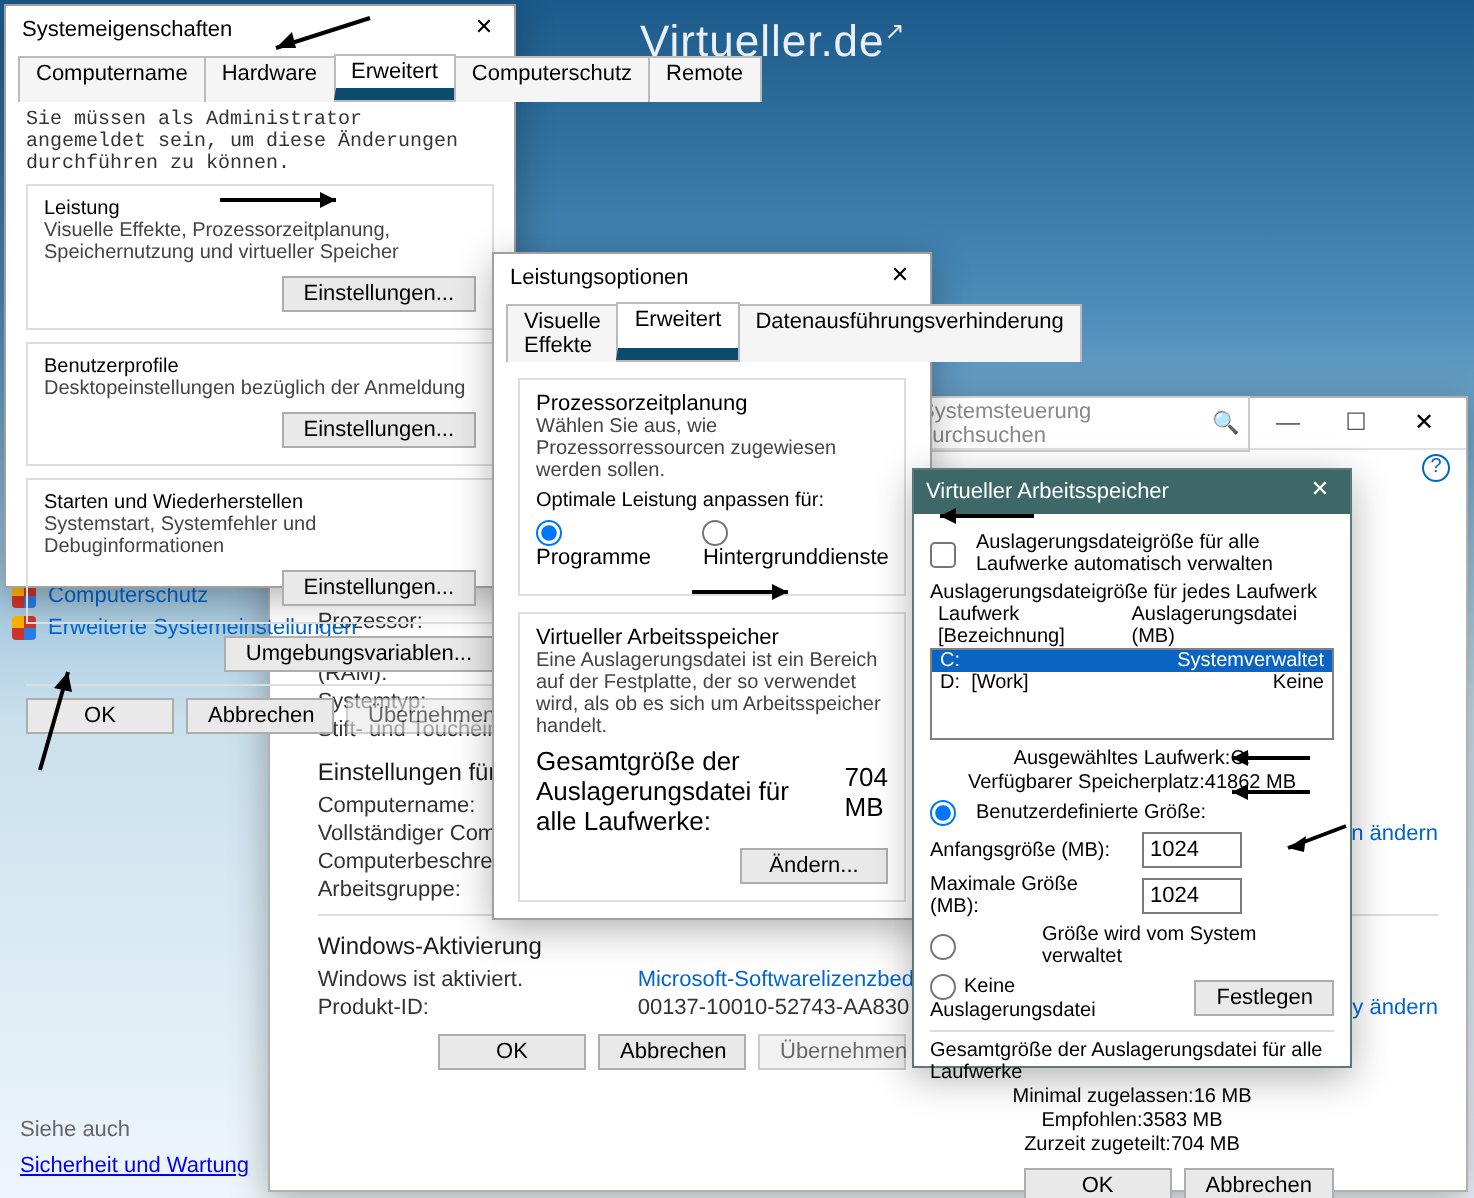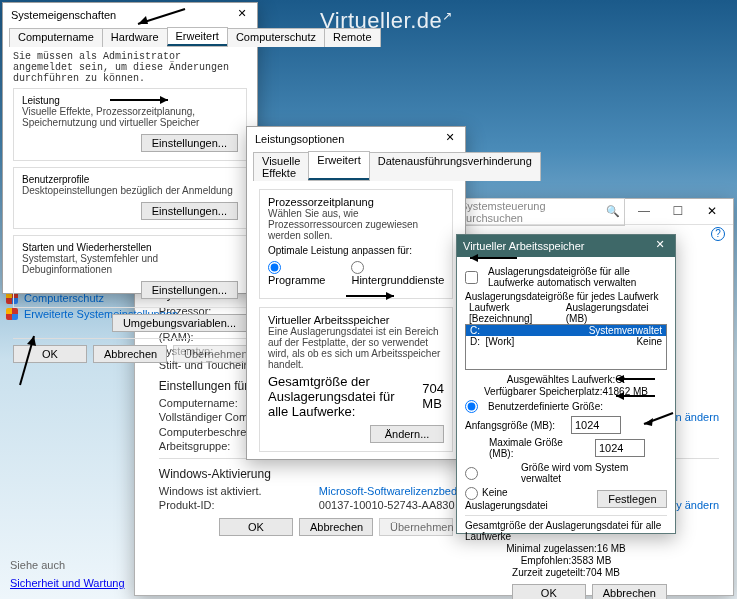--- a/index.html
+++ b/index.html
@@ -53,21 +53,21 @@
     border: 1px solid #bbb;
     border-bottom: none;
     margin-right: -1px;
     background: #f5f5f5;
     position: relative;
     top: 1px;
     cursor: default;
   }
   .tab.active {
     background: #fff;
-    border-bottom: 2px solid #0c4a6e;
+    border-bottom: 6px solid #0c4a6e;
     top: 0;
   }
   .inner {
     padding: 8px 12px;
   }
   .group-box {
     border: 1px solid #ddd;
     padding: 6px 8px 8px 8px;
     position: relative;
   }
@@ -415,21 +415,21 @@
 
     <label class="field-row" style="font-size:10px;">
       <input type="radio" checked="" style="">
         <span>Benutzerdefinierte Größe:</span>
     </label>
     <div class="field-row" style="font-size:10px;">
       <span style="width:100px;">Anfangsgröße (MB):</span>
       <input type="text" style="width: 50px;" value="1024">
     </div>
     <div class="field-row" style="font-size:10px;">
-      <span style="width:100px;margin-left:24px;">Maximale Größe (MB):</span>
+      <span style="width:100px;">Maximale Größe (MB):</span>
       <input type="text" style="width: 50px;" value="1024">
     </div>
     <label class="field-row" style="font-size:10px;gap:39px;">
       <input type="radio" style="">
         <span>Größe wird vom System verwaltet</span>
     </label>
     <div class="field-row" style="justify-content:space-between;font-size:10px;">
       <label><input type="radio" style=""><span>Keine Auslagerungsdatei</span></label>
       <div class="btn" style="min-width:60px;">Festlegen</div>
     </div>

